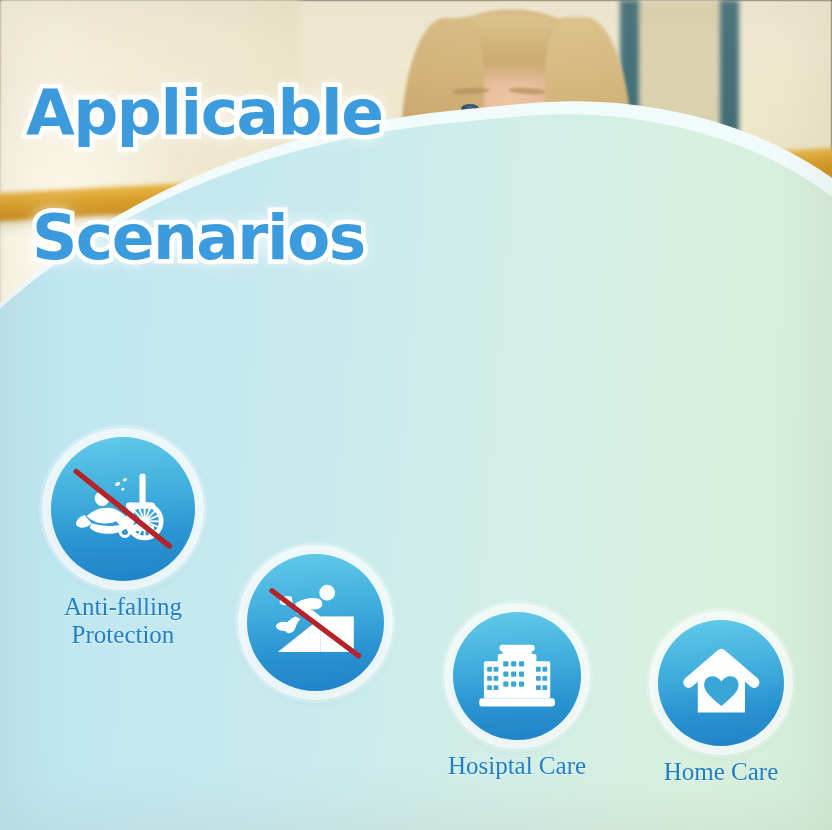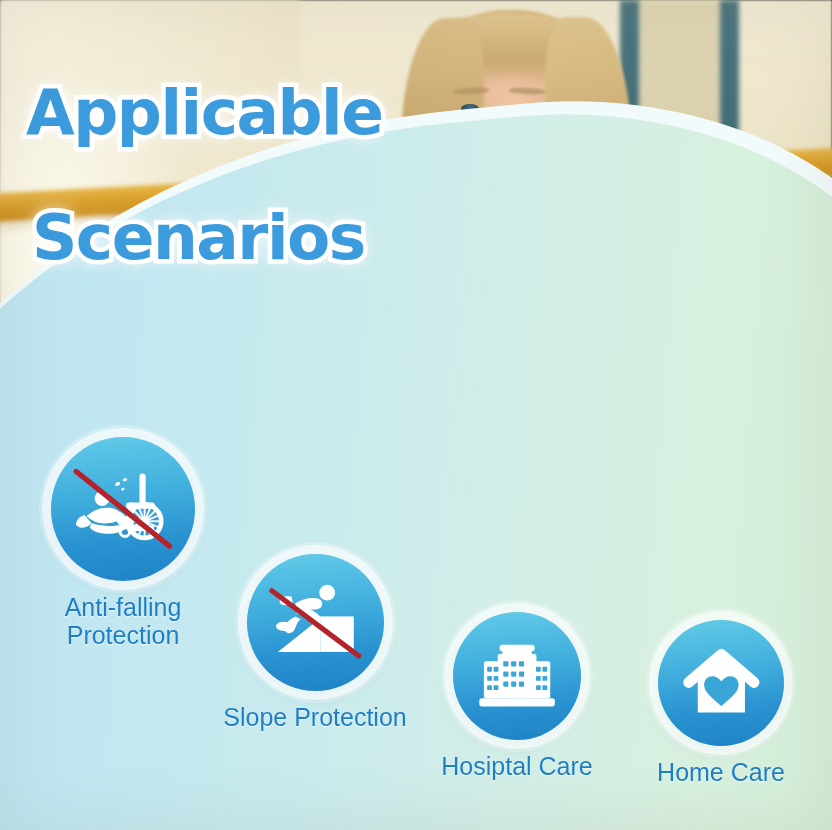--- a/index.html
+++ b/index.html
@@ -283,21 +283,21 @@
   .circle{
     position:relative;border-radius:50%;
     background:linear-gradient(175deg,#63cbe9 0%,#42b0de 38%,#2a93d1 70%,#1f83c6 100%);
     box-shadow:0 0 0 9px rgba(255,255,255,.62),0 0 0 12px rgba(255,255,255,.26),
                0 5px 14px rgba(40,110,150,.22);
     display:flex;align-items:center;justify-content:center;
   }
   .circle svg{width:72%;height:72%;display:block;overflow:visible;}
   .flabel{
     margin-top:12px;
-    font-family:Liberation Sans, sans-serif;
+    font-family:Liberation Serif, serif;
     font-size:25px;line-height:1.12;color:#1f7fc4;font-weight:400;
     text-shadow:0 1px 1px rgba(255,255,255,.75);
     white-space:pre-line;
   }
 
   
   #f-antifall{left:18px;top:437px;width:210px;}
   #f-antifall .circle{width:144px;height:144px;margin:0 auto;}
   #f-slope{left:205px;top:554px;width:220px;}
   #f-slope .circle{width:137px;height:137px;margin:0 auto;}
@@ -433,21 +433,20 @@
           <circle cx="62" cy="20" r="8"></circle>
           <path d="M30 29 q12 -5 22 -2 q6 2 5 7 q-2 5 -9 4 q-10 -2 -18 -2 z" transform="rotate(-8 42 32)"></path>
           <path d="M26 24 q-7 -2 -11 2 q-3 4 1 6 q5 2 11 -2 z"></path>
           <path d="M33 34 q12 1 20 8 q5 4 1 8 q-5 4 -10 -1 q-7 -7 -13 -8 z"></path>
           <path d="M30 44 q-8 3 -11 11 q-1 5 4 6 q5 0 7 -6 q2 -6 5 -8 z"></path>
           <path d="M24 58 q-8 2 -12 -1 q-4 -3 0 -6 q5 -3 12 0 z"></path>
         </g>
         <line x1="6" y1="18" x2="94" y2="84" stroke="#b4232a" stroke-width="5.2" stroke-linecap="round"></line>
       </svg>
     </div>
-    <div class="flabel">Slope Protection</div>
   </div>
 
   <div class="feature" id="f-hospital">
     <div class="circle">
       <svg viewBox="0 0 100 100">
         <g fill="#ffffff">
 
           <rect x="31" y="16" width="38" height="7" rx="3"></rect>
           <rect x="34" y="22" width="32" height="6"></rect>
 

